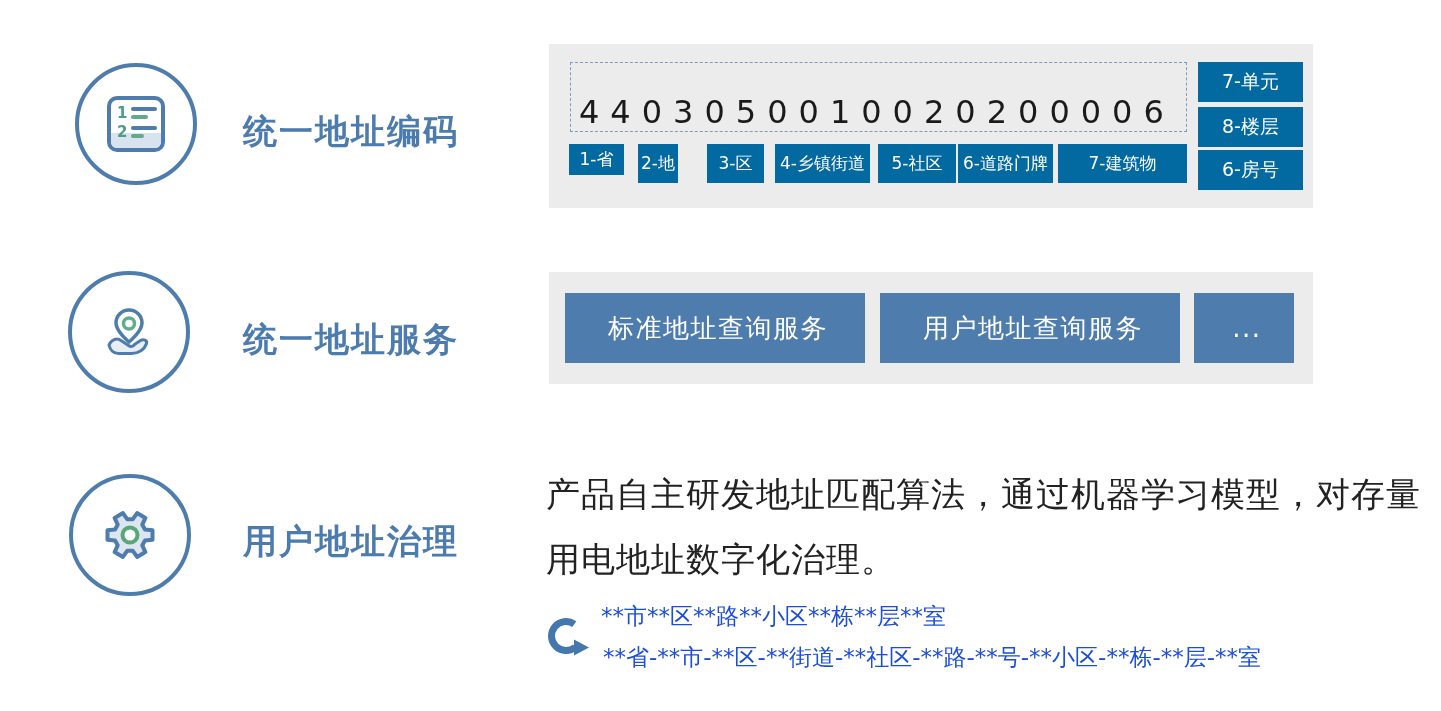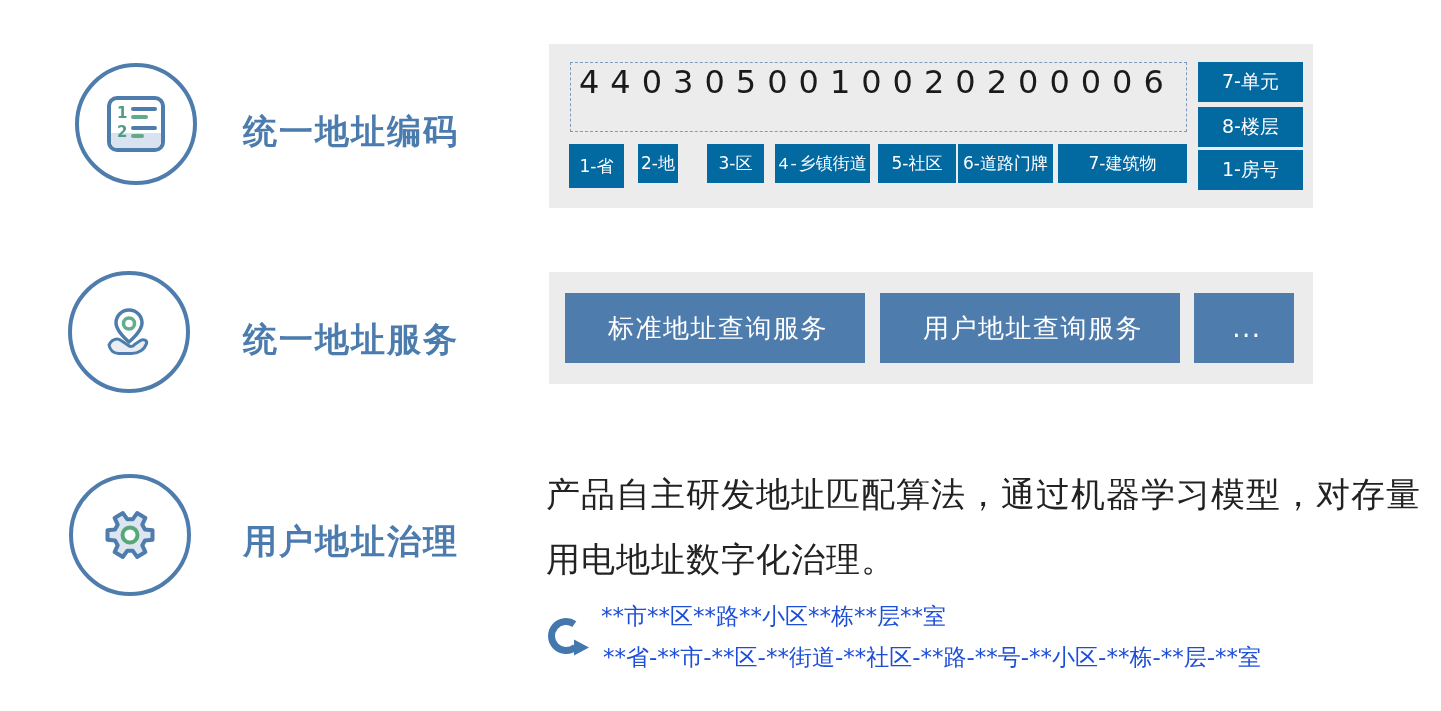--- a/index.html
+++ b/index.html
@@ -31,21 +31,21 @@
   .l-green.short { width:13px; }
 
   
   .panel { position:absolute; background:#ECECEC; }
   #panel-coding  { left:549px; top:44px;  width:764px; height:164px; }
   #panel-service { left:549px; top:272px; width:764px; height:112px; }
 
   .code-box {
     position:absolute; left:21px; top:18px; width:617px; height:70px;
     border:1px dashed #7E9BBB; box-sizing:border-box;
-    display:flex; align-items:flex-start; padding-left:8px;
+    display:flex; align-items:flex-end; padding-left:8px;
   }
   .code-digits { font-size:32px; letter-spacing:11px; color:#1a1a1a; white-space:nowrap; }
 
   .chip {
     position:absolute; background:#0369a1; color:#ffffff;
     display:flex; align-items:center; justify-content:center;
     font-size:17px; white-space:nowrap;
   }
   .chip.side { left:649px; width:105px; height:40px; font-size:19px; }
 
@@ -87,32 +87,32 @@
       </div>
     </div>
   </div>
   <div class="feature-title" style="left:243px; top:109px;">统一地址编码</div>
 
   <div class="panel" id="panel-coding">
     <div class="code-box">
       <span class="code-digits">4403050010020200006</span>
     </div>
     <div id="segment-chips">
-        <div class="chip" style="left: 20px; width: 55px; top: 100px; height: 44px;">1-省</div>
+        <div class="chip" style="left: 20px; width: 55px; top: 100px; height: 31px;">1-省</div>
         <div class="chip" style="left: 89px; width: 40px; top: 100px; height: 39px;">2-地</div>
         <div class="chip" style="left: 158px; width: 57px; top: 100px; height: 39px;">3-区</div>
-        <div class="chip" style="left: 226px; width: 95px; top: 100px; height: 39px; font-family: Liberation Mono, monospace;">4-乡镇街道</div>
+        <div class="chip" style="left: 226px; width: 95px; top: 100px; height: 39px;">4-乡镇街道</div>
         <div class="chip" style="left: 329px; width: 78px; top: 100px; height: 39px;">5-社区</div>
         <div class="chip" style="left: 409px; width: 95px; top: 100px; height: 39px;">6-道路门牌</div>
         <div class="chip" style="left: 509px; width: 129px; top: 100px; height: 39px;">7-建筑物</div>
       </div>
     <div id="side-chips">
         <div class="chip side" style="top: 18px;">7-单元</div>
         <div class="chip side" style="top: 63px;">8-楼层</div>
-        <div class="chip side" style="top: 106px;">1-房号</div>
+        <div class="chip side" style="top: 106px;">6-房号</div>
       </div>
   </div>
 
   <div class="feature-circle" style="left:68px; top:271px;">
     <svg width="56" height="56" viewBox="0 0 56 56">
       <path d="M28,6 C20.8,6 15,11.8 15,19 C15,27.5 28,38 28,38 C28,38 41,27.5 41,19 C41,11.8 35.2,6 28,6 Z" fill="#ffffff" stroke="#4E7DAD" stroke-width="3.5"></path>
       <circle cx="28" cy="19.5" r="5.5" fill="#ffffff" stroke="#5FAE8C" stroke-width="3.5"></circle>
       <path d="M8,41 C10,35.5 16,33.5 20,36.5 L27.5,41.5 C29.5,43 32.5,42.5 33.5,40.5 L39.5,36.5 C42.5,34.5 46.5,36.5 45.5,39.5 C43.5,45.5 37.5,49.5 30.5,49.5 L17.5,49.5 C12.5,49.5 9,46 8,41 Z" fill="#E9EEF5" stroke="#4E7DAD" stroke-width="3" stroke-linejoin="round"></path>
     </svg>
   </div>

